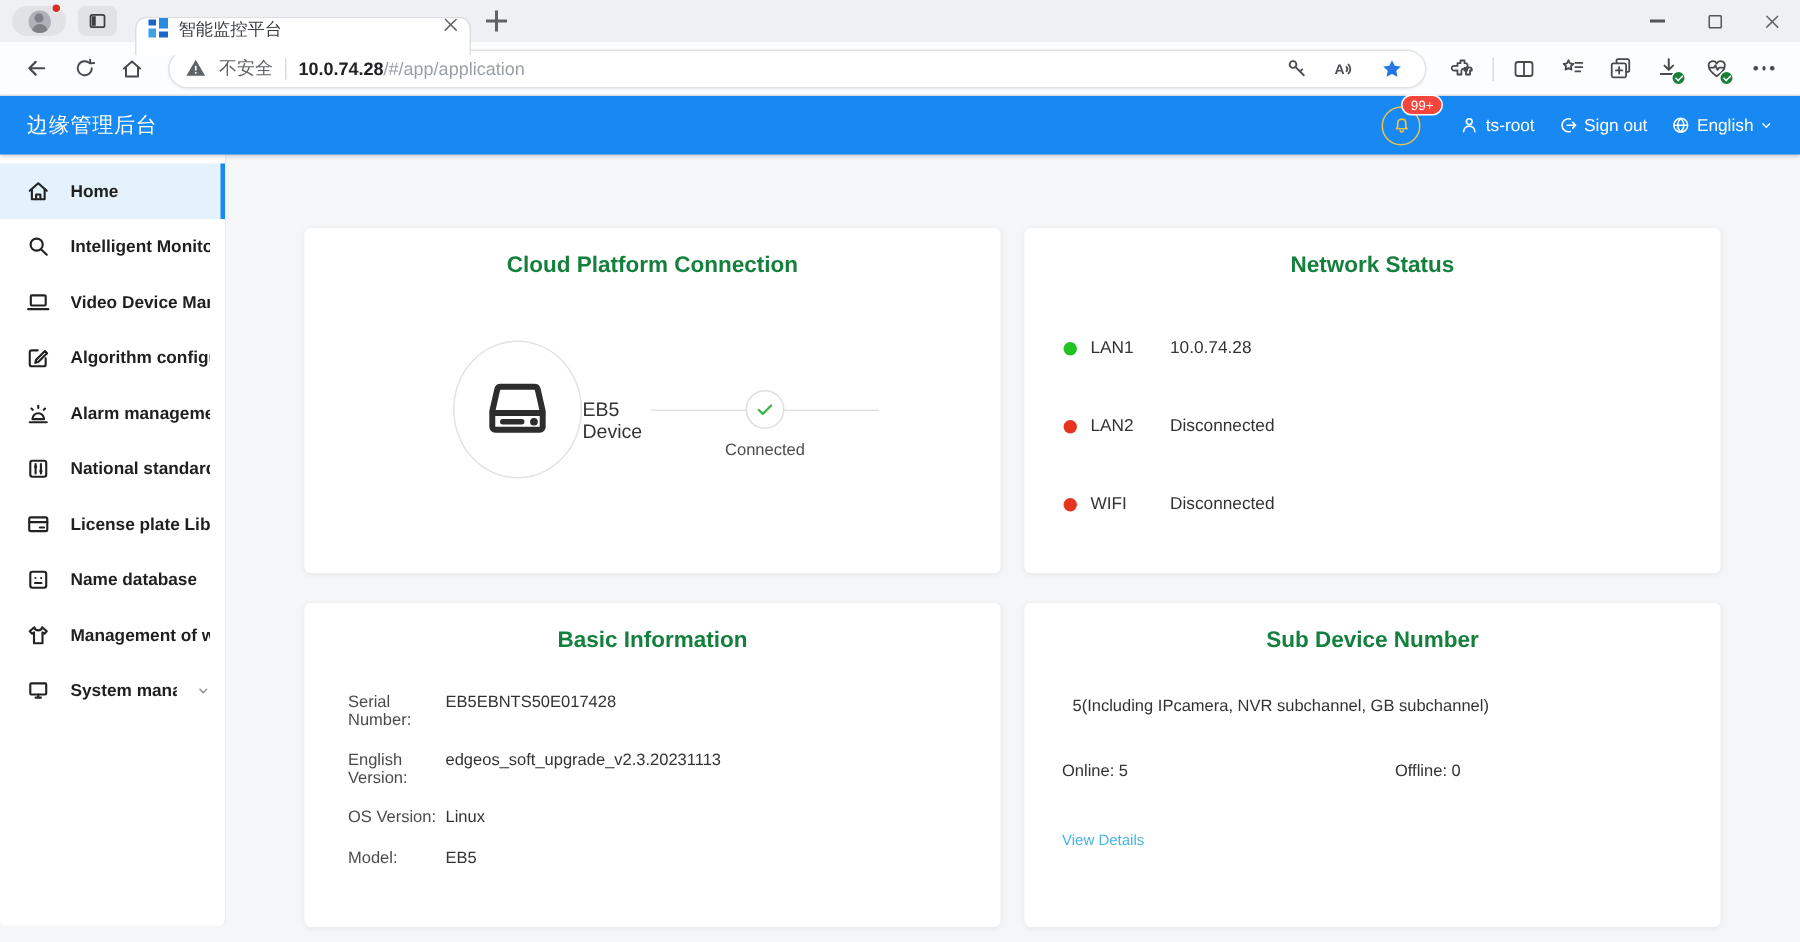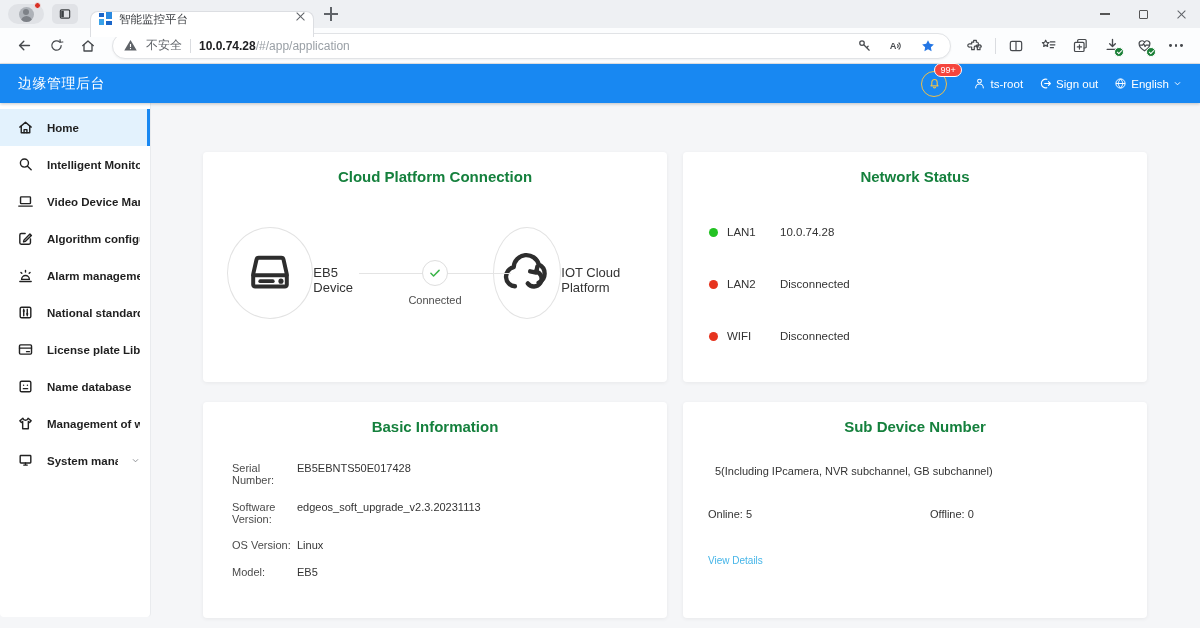--- a/index.html
+++ b/index.html
@@ -402,30 +402,20 @@
         </div>
         <div class="connector">
           <span class="conn-line"></span>
           <span class="checkdot">
             <svg width="14" height="14" viewBox="0 0 24 24" fill="none" stroke="#3cb54a" stroke-width="2.6" stroke-linecap="round" stroke-linejoin="round">
                 <path d="M5 12.5l4.5 4.5L19 7.5"></path>
               </svg>
           </span>
           <span class="conn-label">Connected</span>
         </div>
-        <div class="node">
-          <div class="node-circle">
-            <svg width="58" height="58" viewBox="0 0 24 24" fill="none" stroke="currentColor" stroke-width="1.8" stroke-linecap="round" stroke-linejoin="round">
-                <path d="M7 17.5a4 4 0 0 1-.5-7.9 5.3 5.3 0 0 1 10.4-1.1A4.1 4.1 0 0 1 16.8 16"></path>
-                <path d="M15.7 11.3a3.2 3.2 0 1 1-3.4 5"></path>
-                <path d="M16.3 9.3l-.5 2.5-2.5-.5"></path>
-              </svg>
-          </div>
-          <div class="node-label">IOT Cloud Platform</div>
-        </div>
       </div>
     </section>
 
     <section class="card">
       <div class="card-title">Network Status</div>
       <div class="net-rows">
         <div class="net-row">
           <span class="dot up"></span>
           <span class="net-name">LAN1</span>
           <span class="net-val">10.0.74.28</span>
@@ -444,21 +434,21 @@
     </section>
 
     <section class="card">
       <div class="card-title">Basic Information</div>
       <div class="info-rows">
         <div class="info-row">
           <span class="info-label">Serial Number:</span>
           <span class="info-val">EB5EBNTS50E017428</span>
         </div>
         <div class="info-row">
-          <span class="info-label">Software Version:</span>
+          <span class="info-label">English Version:</span>
           <span class="info-val">edgeos_soft_upgrade_v2.3.20231113</span>
         </div>
         <div class="info-row">
           <span class="info-label">OS Version:</span>
           <span class="info-val">Linux</span>
         </div>
         <div class="info-row">
           <span class="info-label">Model:</span>
           <span class="info-val">EB5</span>
         </div>

